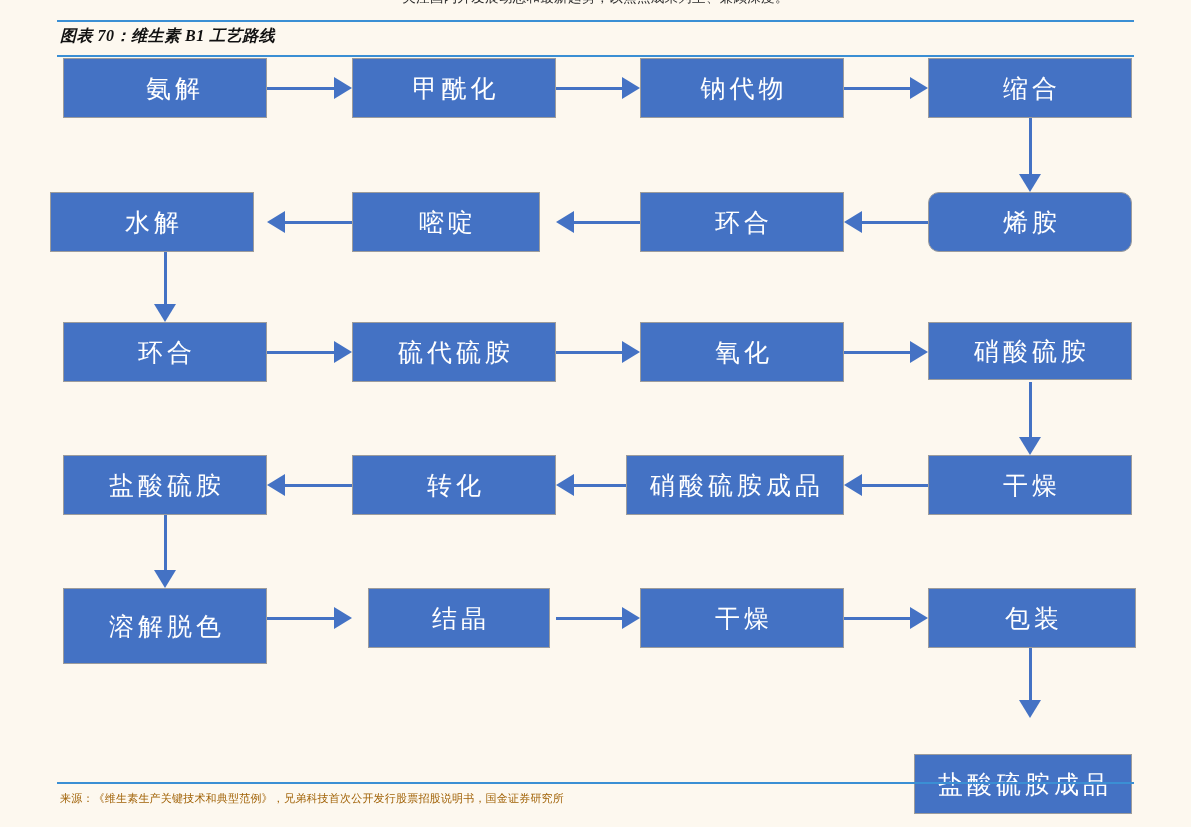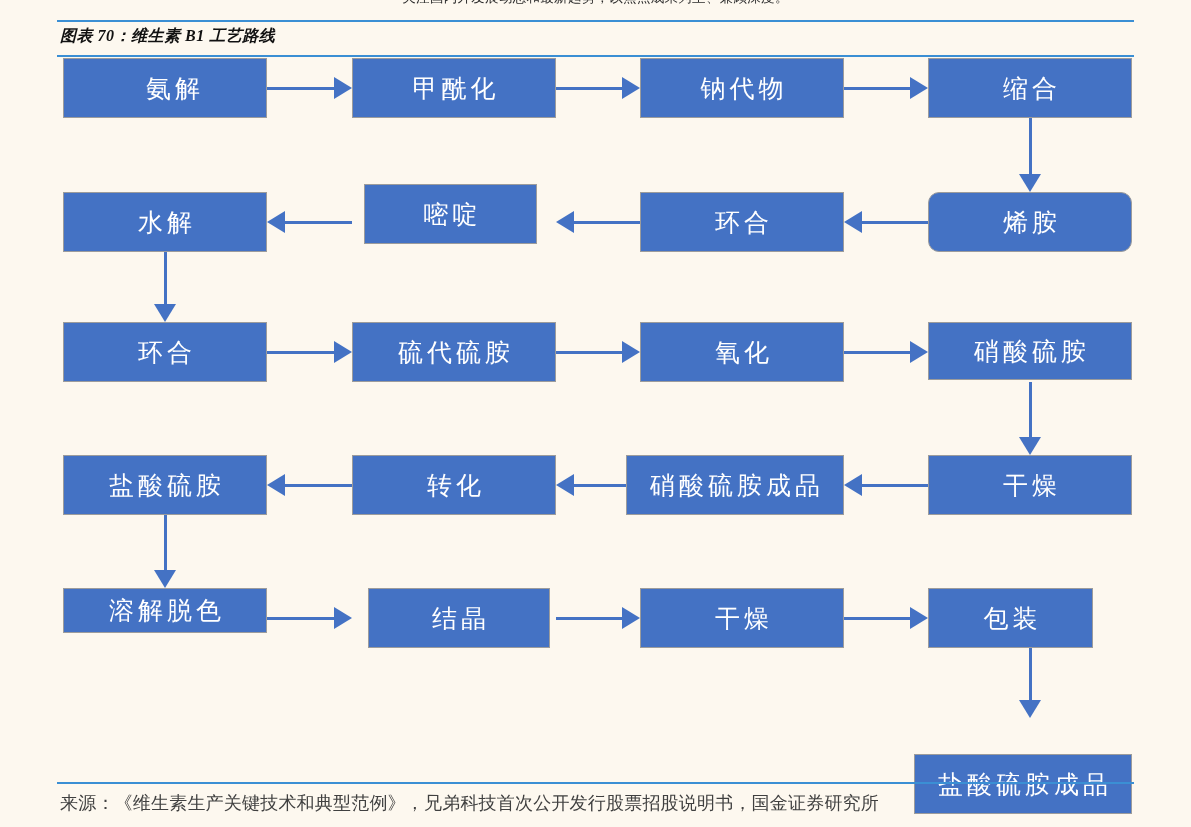--- a/index.html
+++ b/index.html
@@ -62,22 +62,22 @@
     letter-spacing: .5px;
     white-space: nowrap;
   }
 
   
   .source {
     position: absolute;
     left: 60px;
     top: 791px;
     font-family: "Liberation Serif", "DejaVu Serif", serif;
-    font-size: 18px;
-    color: #404040;
+    font-size: 11px;
+    color: #a16207;
     letter-spacing: .2px;
     white-space: nowrap;
   }
 
   
   .canvas {
     position: absolute;
     left: 0;
     top: 0;
     width: 1191px;
@@ -160,24 +160,24 @@
       </div>
       <div class="node" style="left: 640px; top: 58px; width: 204px; height: 60px;">
         <span>钠代物</span>
       </div>
       <div class="node" style="left: 352px; top: 58px; width: 204px; height: 60px;">
         <span>甲酰化</span>
       </div>
       <div class="node" style="left: 928px; top: 58px; width: 204px; height: 60px;">
         <span>缩合</span>
       </div>
-      <div class="node" style="left: 63px; top: 192px; width: 204px; height: 60px;">
+      <div class="node" style="left: 50px; top: 192px; width: 204px; height: 60px;">
         <span>水解</span>
       </div>
-      <div class="node" style="left: 352px; top: 184px; width: 173px; height: 60px; margin-left: 12px;">
+      <div class="node" style="left: 352px; top: 192px; width: 188px; height: 60px;">
         <span>嘧啶</span>
       </div>
       <div class="node" style="left: 640px; top: 192px; width: 204px; height: 60px;">
         <span>环合</span>
       </div>
       <div class="node" style="left: 928px; top: 192px; width: 204px; height: 60px; border-radius: 11px;">
         <span>烯胺</span>
       </div>
       <div class="node" style="left: 63px; top: 322px; width: 204px; height: 60px;">
         <span>环合</span>
@@ -196,30 +196,30 @@
       </div>
       <div class="node" style="left: 352px; top: 455px; width: 204px; height: 60px;">
         <span>转化</span>
       </div>
       <div class="node" style="left: 626px; top: 455px; width: 218px; height: 60px;">
         <span>硝酸硫胺成品</span>
       </div>
       <div class="node" style="left: 928px; top: 455px; width: 204px; height: 60px;">
         <span>干燥</span>
       </div>
-      <div class="node" style="left: 63px; top: 588px; width: 204px; height: 45px;">
+      <div class="node" style="left: 63px; top: 588px; width: 204px; height: 76px;">
         <span>溶解脱色</span>
       </div>
       <div class="node" style="left: 368px; top: 588px; width: 182px; height: 60px;">
         <span>结晶</span>
       </div>
       <div class="node" style="left: 640px; top: 588px; width: 204px; height: 60px;">
         <span>干燥</span>
       </div>
-      <div class="node" style="left: 928px; top: 588px; width: 165px; height: 60px;">
+      <div class="node" style="left: 928px; top: 588px; width: 208px; height: 60px;">
         <span>包装</span>
       </div>
       <div class="node" style="left: 914px; top: 718px; width: 218px; height: 60px; margin-top: 36px;">
         <span>盐酸硫胺成品</span>
       </div>
       <div class="conn" style="left: 267px; top: 76px; width: 85px; height: 24px;">
         <div class="shaft-h" style="left: 0px; width: 67px;"></div>
         <div class="head right" style="left: 67px; top: 1px;"></div>
       </div>
       <div class="conn" style="left: 556px; top: 76px; width: 84px; height: 24px;">

